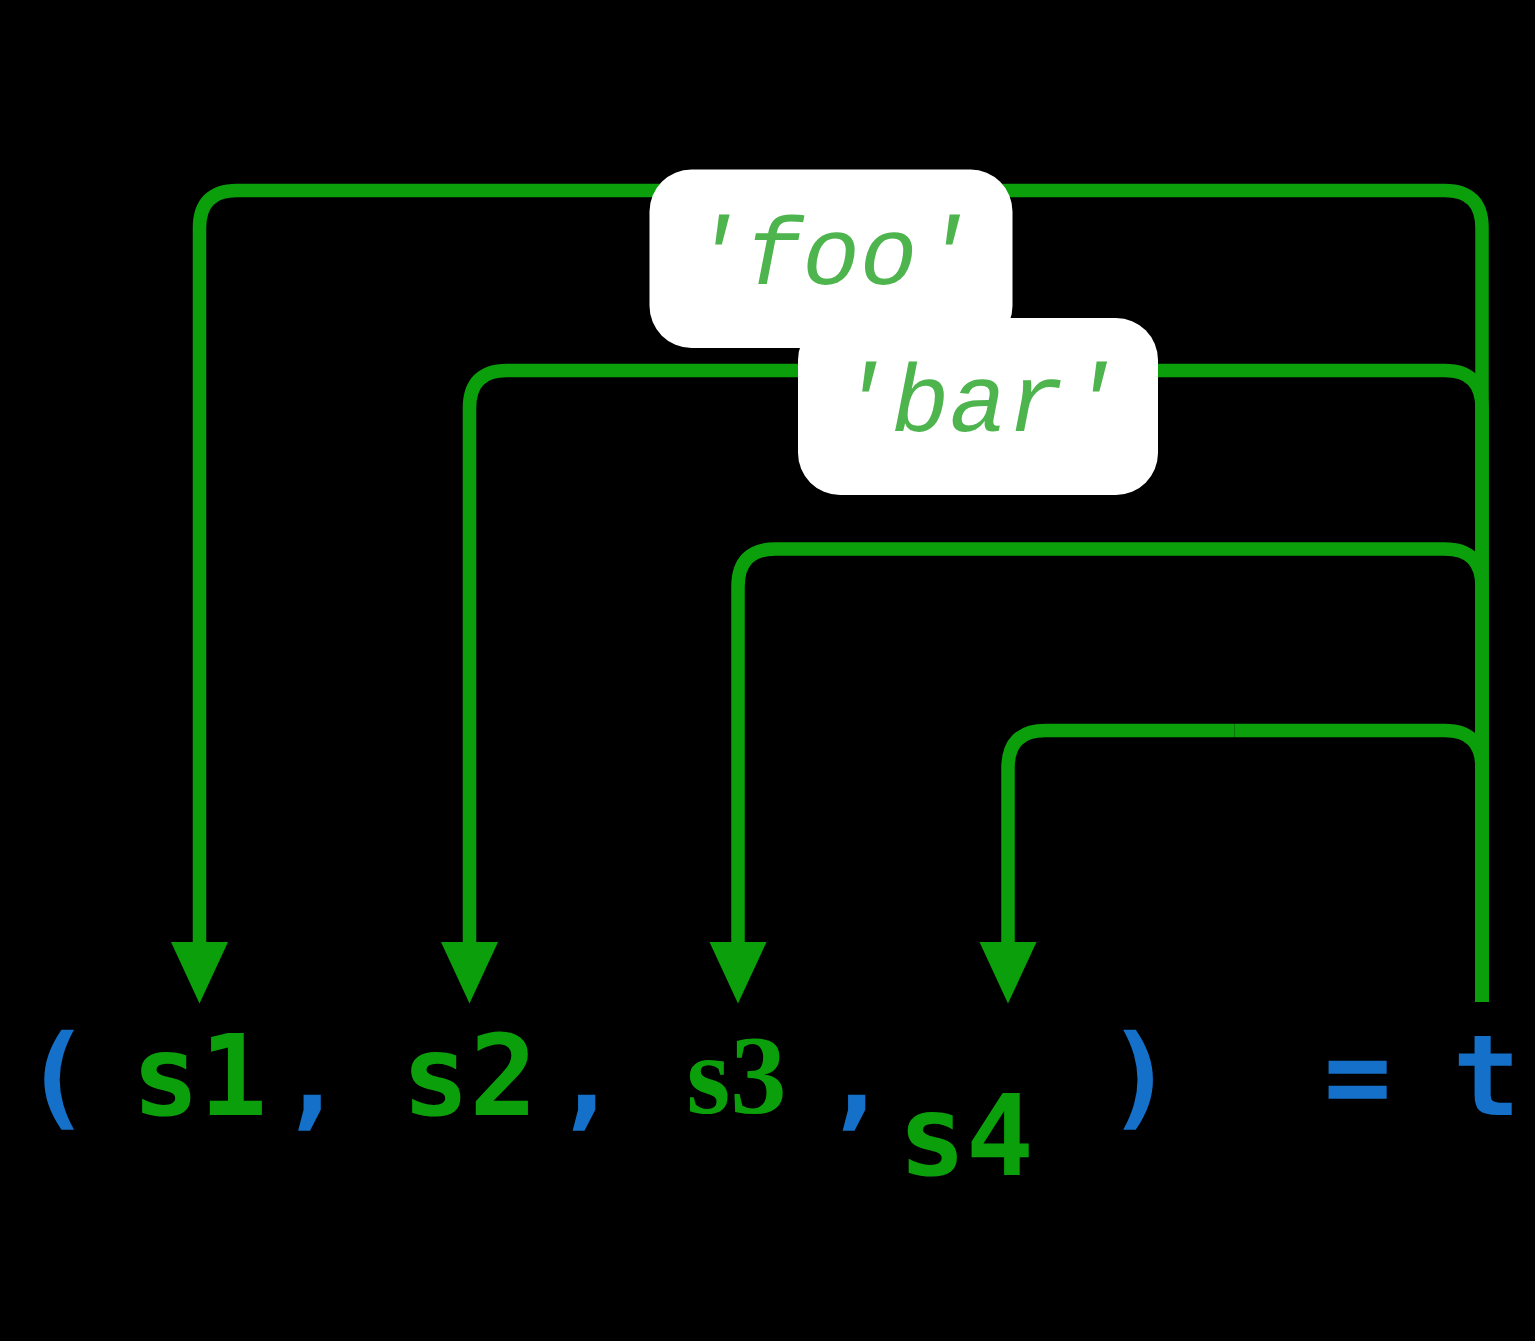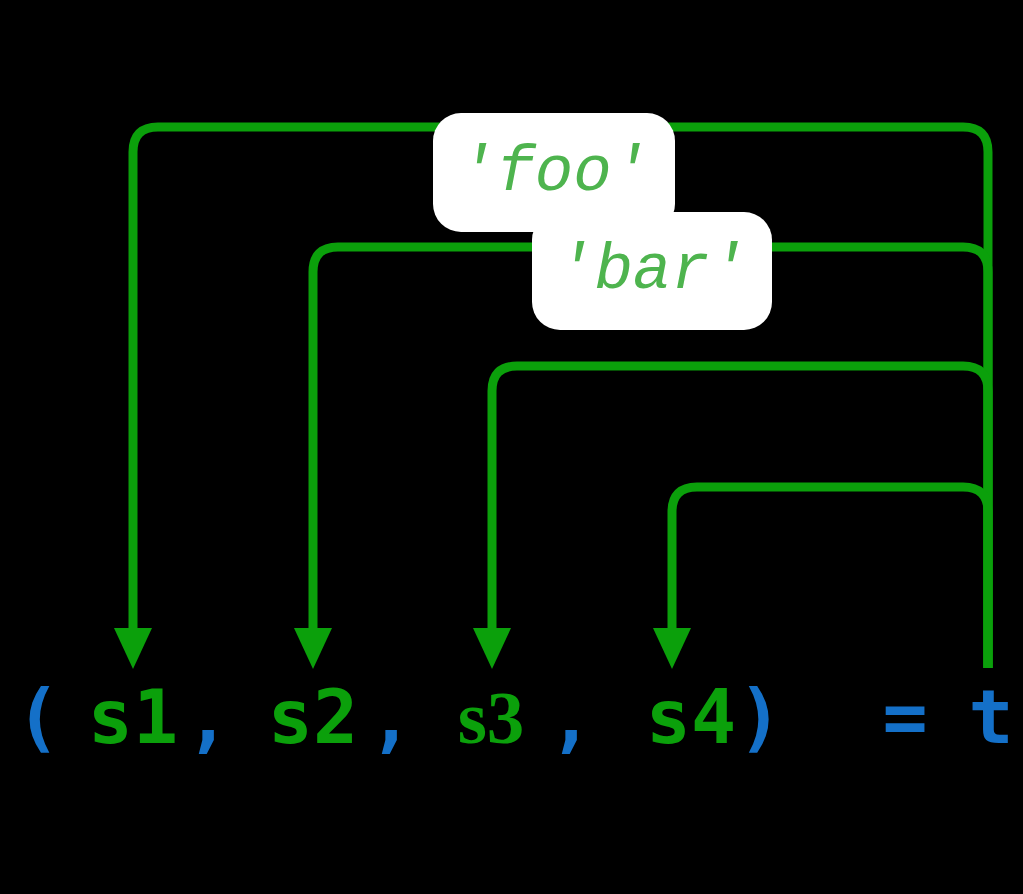--- a/index.html
+++ b/index.html
@@ -75,19 +75,19 @@
   </div>
 
   <div id="code-line">
     <span class="tk blue" style="left: 38px;">(</span>
     <span class="tk green" style="left: 133px;">s1</span>
     <span class="tk blue" style="left: 208px;">,</span>
     <span class="tk green" style="left: 313px;">s2</span>
     <span class="tk blue" style="left: 391px;">,</span>
     <span class="tk green" style="left: 491px; font-family: Liberation Serif, serif;">s3</span>
     <span class="tk blue" style="left: 571px;">,</span>
-    <span class="tk green" style="left: 691px;">s4</span>
+    <span class="tk green" style="left: 644px; margin-top: 40px;">s4</span>
     <span class="tk blue" style="left: 760px;">)</span>
     <span class="tk blue" style="left: 905px;">=</span>
     <span class="tk blue" style="left: 991px;">t</span>
   </div>
 
 </div>
 
 </body></html>

